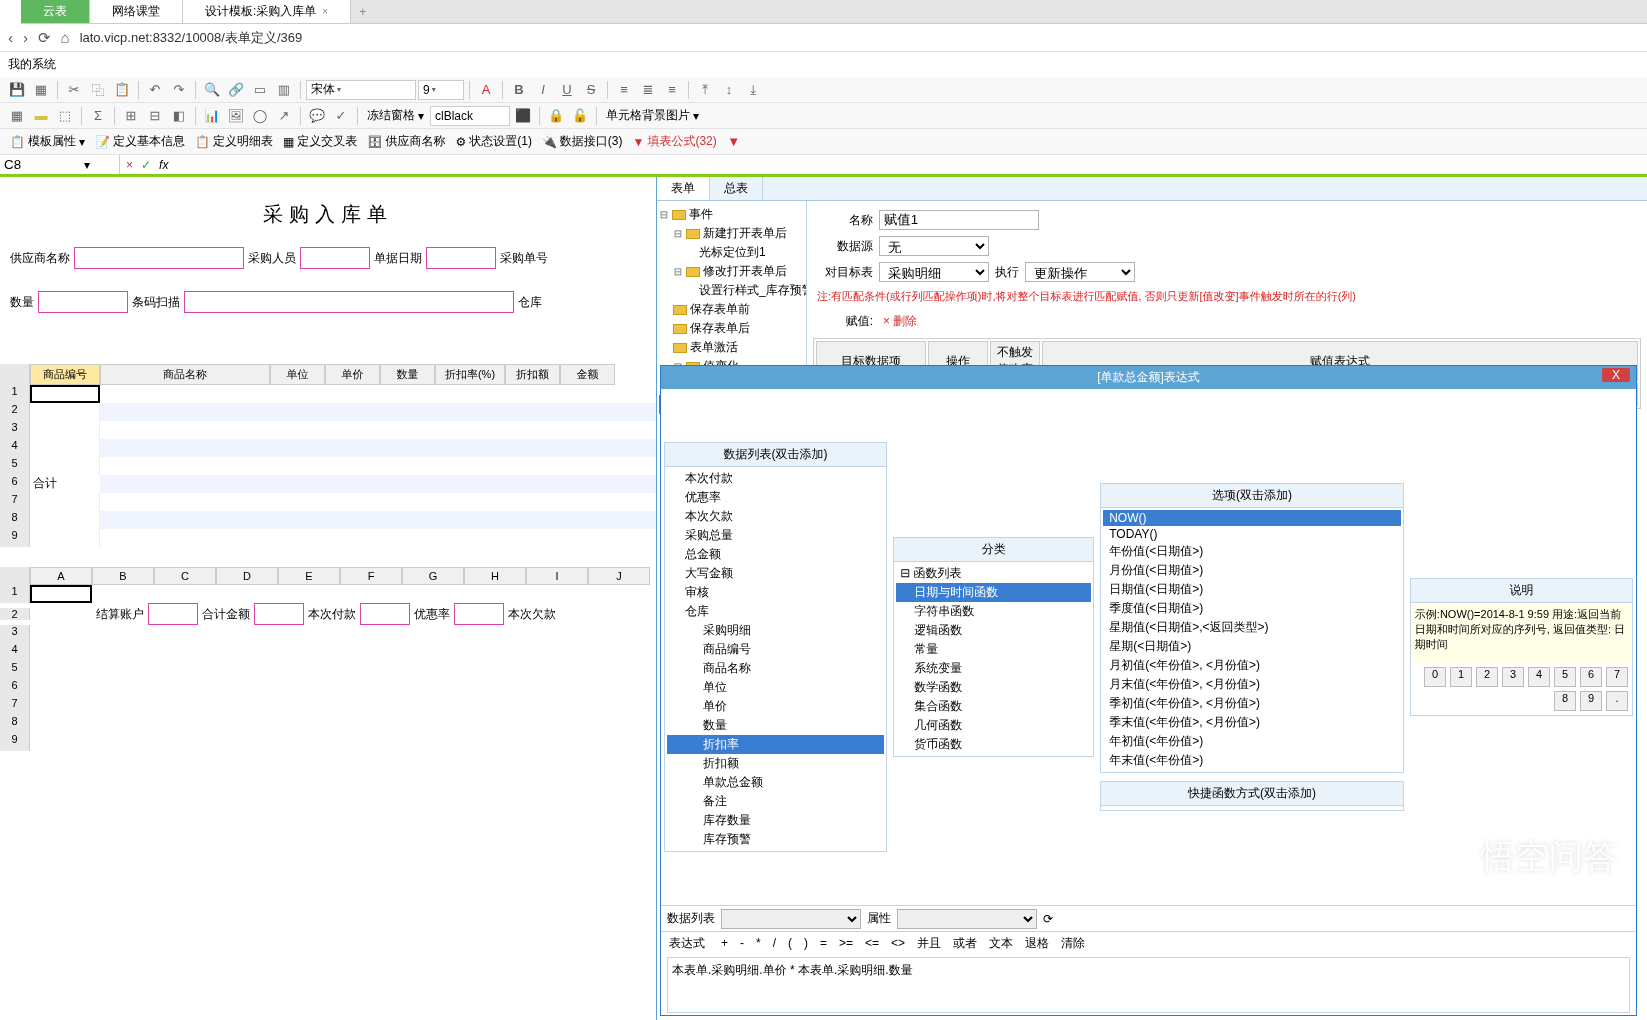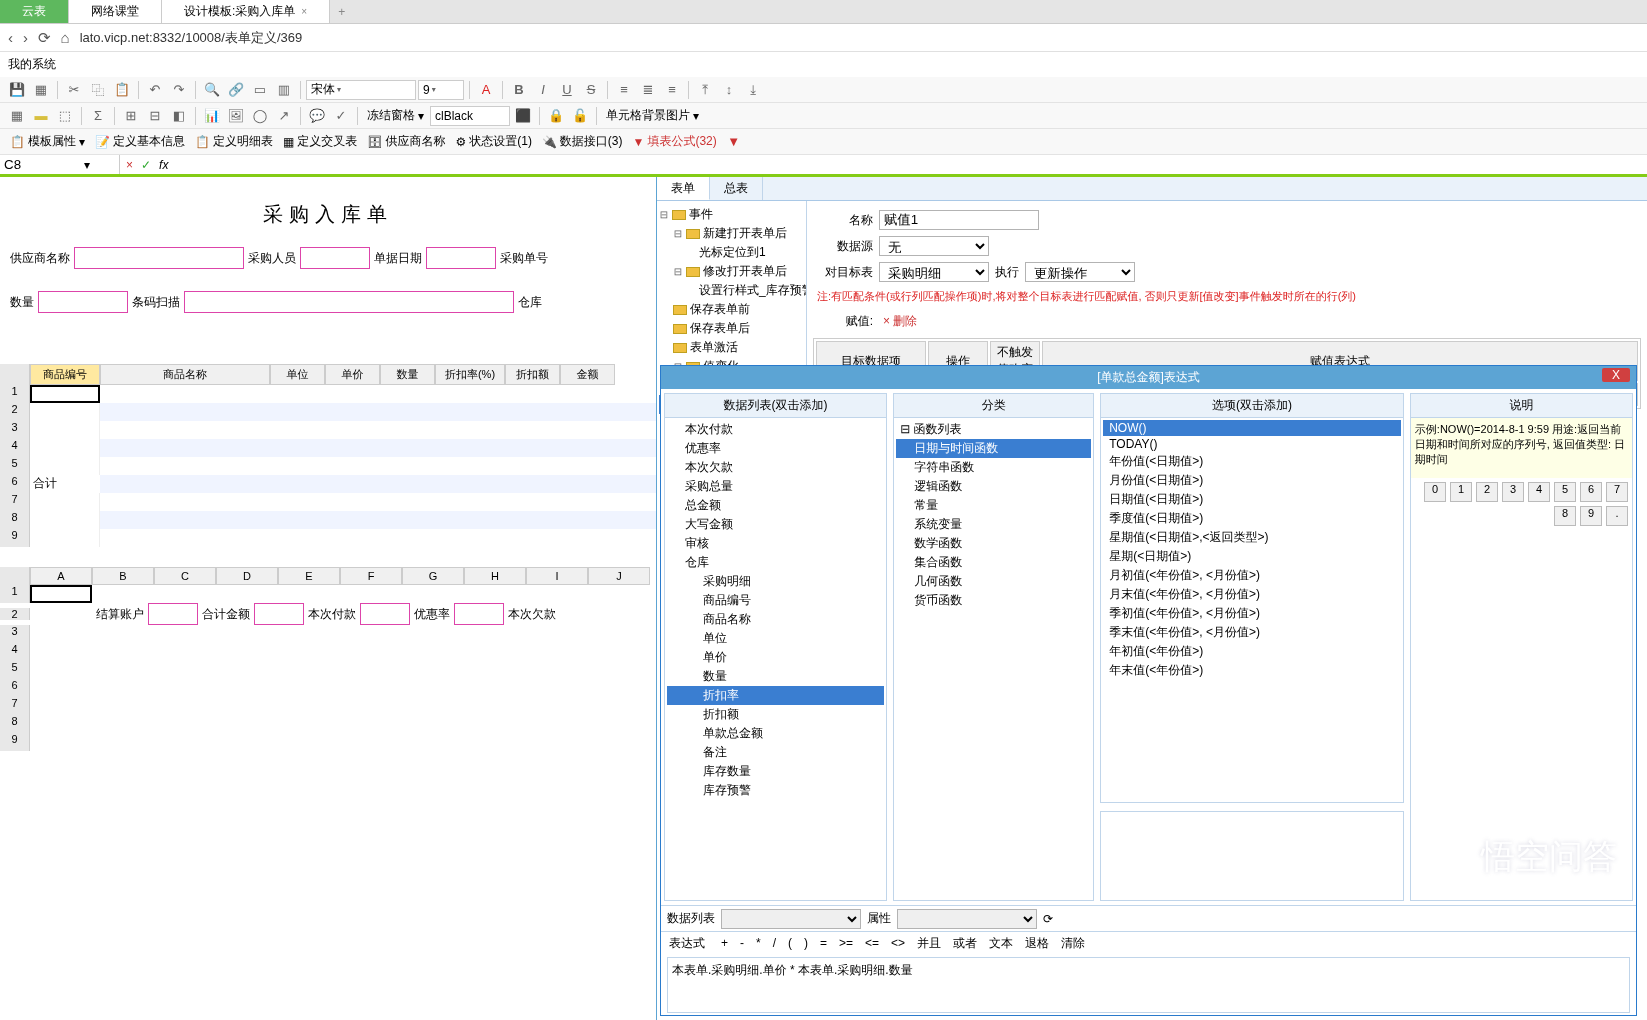--- a/index.html
+++ b/index.html
@@ -1,19 +1,19 @@
 <!DOCTYPE html>
 <html><head>
 <meta charset="utf-8">
 <style>
 * { box-sizing: border-box; margin: 0; padding: 0; font-family: "Microsoft YaHei", SimSun, Arial, sans-serif; }
 body { font-size: 12px; background: #fff; width: 1647px; height: 1020px; overflow: hidden; position: relative; }
 
 
-.top-tabs { display: flex; height: 24px; background: #e5e5e5; border-bottom: 1px solid #ccc; }
+.top-tabs { display: flex; height: 24px; background: #e5e5e5; border-bottom: 1px solid #ccc; margin-left: 21px; }
 .top-tab { padding: 3px 22px; background: #fff; border-right: 1px solid #ccc; display: flex; align-items: center; gap: 6px; position: relative; font-size: 12px; }
 .top-tab.green { background: #5eb85e; color: #fff; }
 .top-tab .close { font-size: 10px; color: #888; cursor: pointer; }
 .top-tab.add { background: transparent; border: none; padding: 3px 8px; color: #888; }
 
 
 .url-bar { display: flex; align-items: center; height: 28px; padding: 0 8px; gap: 10px; border-bottom: 1px solid #e0e0e0; }
 .url-bar .nav-icn { font-size: 15px; color: #555; cursor: pointer; }
 .url-text { font-size: 13px; color: #333; }
 
@@ -74,21 +74,21 @@
 .note-red { color:#d22; font-size:11px; padding:4px; }
 
 .prop-table { border:1px solid #ccc; margin-top:4px; font-size:12px; }
 .prop-table th { background:#f0f0f0; border:1px solid #ccc; padding:2px 4px; font-weight:normal; }
 .prop-table td { border:1px solid #ccc; padding:2px 4px; }
 
 
 .dlg { position:absolute; top:365px; left:660px; right:10px; bottom:4px; background:#fff; border:1px solid #297acc; display:flex; flex-direction:column; }
 .dlg-title { background:#5ca4d4; color:#fff; text-align:center; padding:3px; position:relative; font-size:12px; }
 .dlg-close { position:absolute; right:6px; top:2px; background:#d04040; color:#fff; padding:0 10px; cursor:pointer; border-radius:2px; }
-.dlg-body { display:flex; flex:1; }
+.dlg-body { display:flex; flex:1;align-items:center; }
 .dlg-col { flex:1; border-right:1px solid #c0d5ea; display:flex; flex-direction:column; margin:4px 3px; border:1px solid #c0d5ea; }
 .dlg-col-h { background:#eaf2fa; text-align:center; padding:3px; border-bottom:1px solid #c0d5ea; font-size:12px; }
 .dlg-col-body { flex:1; overflow:auto; padding:2px; font-size:12px; }
 .list-item { padding:1px 4px 1px 18px; cursor:pointer; white-space:nowrap; }
 .list-item.sel { background:#3a7ed1; color:#fff; }
 .dlg-row2 { display:flex; padding:2px 6px; align-items:center; gap:6px; border-top:1px solid #c0d5ea; height:26px; }
 .dlg-input { border:1px solid #b3b3b3; padding:2px 4px; flex:1; height:20px; }
 .dlg-expr-bar { display:flex; align-items:center; gap:10px; padding:3px 8px; border-top:1px solid #c0d5ea; font-size:12px; }
 .dlg-expr-area { border:1px solid #c0d5ea; margin:2px 6px; height:56px; padding:4px; font-size:12px; }
 .dlg-footer { display:flex; justify-content:center; align-items:center; gap:20px; padding:6px; border-top:1px solid #c0d5ea; }
@@ -537,20 +537,21 @@
             <div class="list-item" style="padding-left: 6px;">星期(&lt;日期值&gt;)</div>
             <div class="list-item" style="padding-left: 6px;">月初值(&lt;年份值&gt;, &lt;月份值&gt;)</div>
             <div class="list-item" style="padding-left: 6px;">月末值(&lt;年份值&gt;, &lt;月份值&gt;)</div>
             <div class="list-item" style="padding-left: 6px;">季初值(&lt;年份值&gt;, &lt;月份值&gt;)</div>
             <div class="list-item" style="padding-left: 6px;">季末值(&lt;年份值&gt;, &lt;月份值&gt;)</div>
             <div class="list-item" style="padding-left: 6px;">年初值(&lt;年份值&gt;)</div>
             <div class="list-item" style="padding-left: 6px;">年末值(&lt;年份值&gt;)</div>
           </div>
       </div>
       <div class="dlg-col" style="flex:0.3">
+        <div class="dlg-col-h">快捷函数方式(双击添加)</div>
         <div class="dlg-col-body"></div>
       </div>
     </div>
     <div class="dlg-col" style="flex:1">
       <div class="dlg-col-h">说明</div>
       <div class="desc-box">示例:NOW()=2014-8-1 9:59
 用途:返回当前日期和时间所对应的序列号, 返回值类型: 日期时间</div>
       <div class="numpad" id="numpad">
           <div class="np-btn">0</div>
           <div class="np-btn">1</div>

